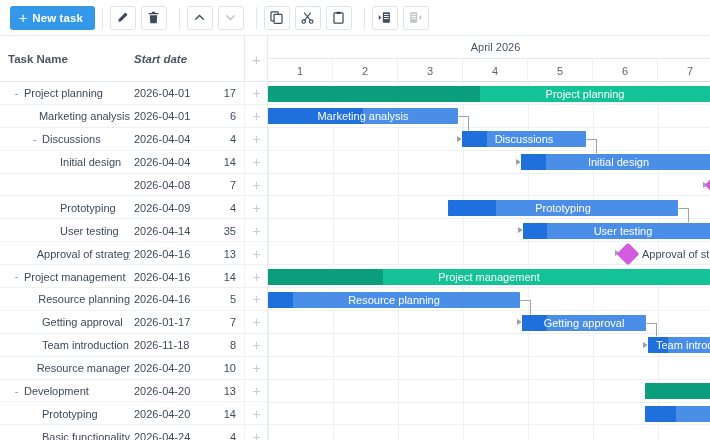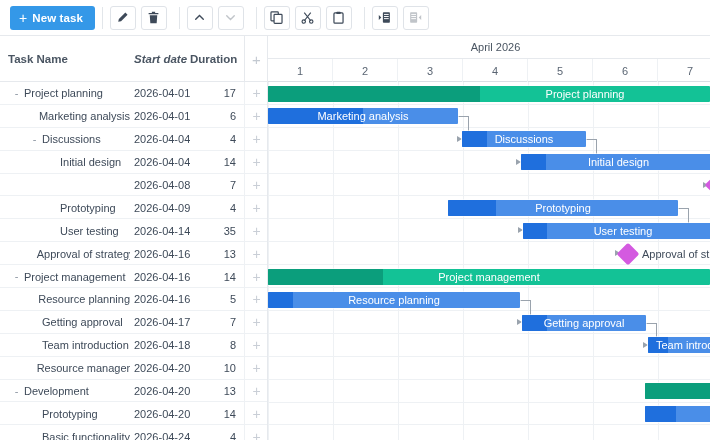--- a/index.html
+++ b/index.html
@@ -260,21 +260,20 @@
       </svg>
     </div>
   </div>
 
   <div class="grid-wrap">
 
     <div class="tbl">
       <div class="tbl-head">
         <div class="th th-name">Task Name</div>
         <div class="th th-start">Start date</div>
-        <div class="th th-dur">Duration</div>
         <div class="th-add">+</div>
       </div>
       <div class="tbl-body" id="table-body">
           <div class="trow">
             <div class="c c-name ind-0">
               <span class="twisty">-</span>
               <span>Project planning</span>
             </div>
             <div class="c c-start">2026-04-01</div>
             <div class="c c-dur">17</div>
@@ -355,30 +354,30 @@
             </div>
             <div class="c c-start">2026-04-16</div>
             <div class="c c-dur">5</div>
             <div class="c c-add">+</div>
           </div>
           <div class="trow">
             <div class="c c-name ind-1">
               <span class="twisty none">-</span>
               <span>Getting approval</span>
             </div>
-            <div class="c c-start">2026-04-17</div>
+            <div class="c c-start">2026-01-17</div>
             <div class="c c-dur">7</div>
             <div class="c c-add">+</div>
           </div>
           <div class="trow">
             <div class="c c-name ind-1">
               <span class="twisty none">-</span>
               <span>Team introduction</span>
             </div>
-            <div class="c c-start">2026-04-18</div>
+            <div class="c c-start">2026-11-18</div>
             <div class="c c-dur">8</div>
             <div class="c c-add">+</div>
           </div>
           <div class="trow">
             <div class="c c-name ind-1">
               <span class="twisty none">-</span>
               <span>Resource managem...</span>
             </div>
             <div class="c c-start">2026-04-20</div>
             <div class="c c-dur">10</div>

